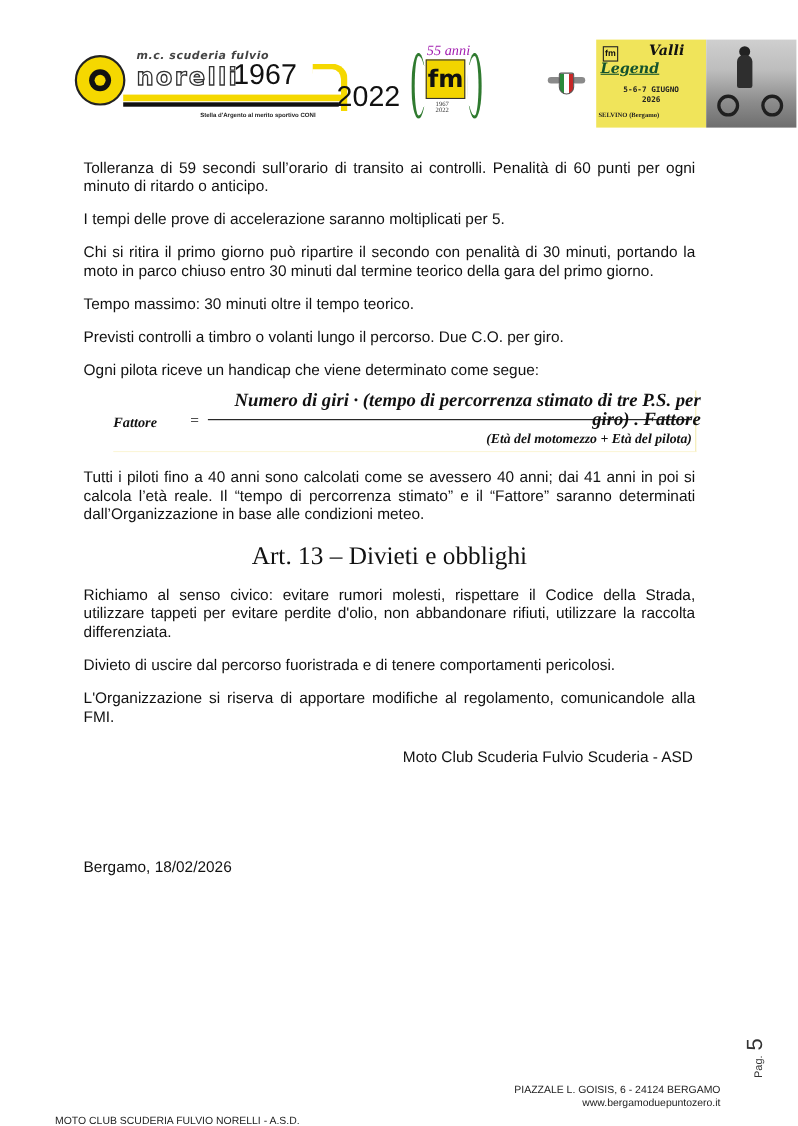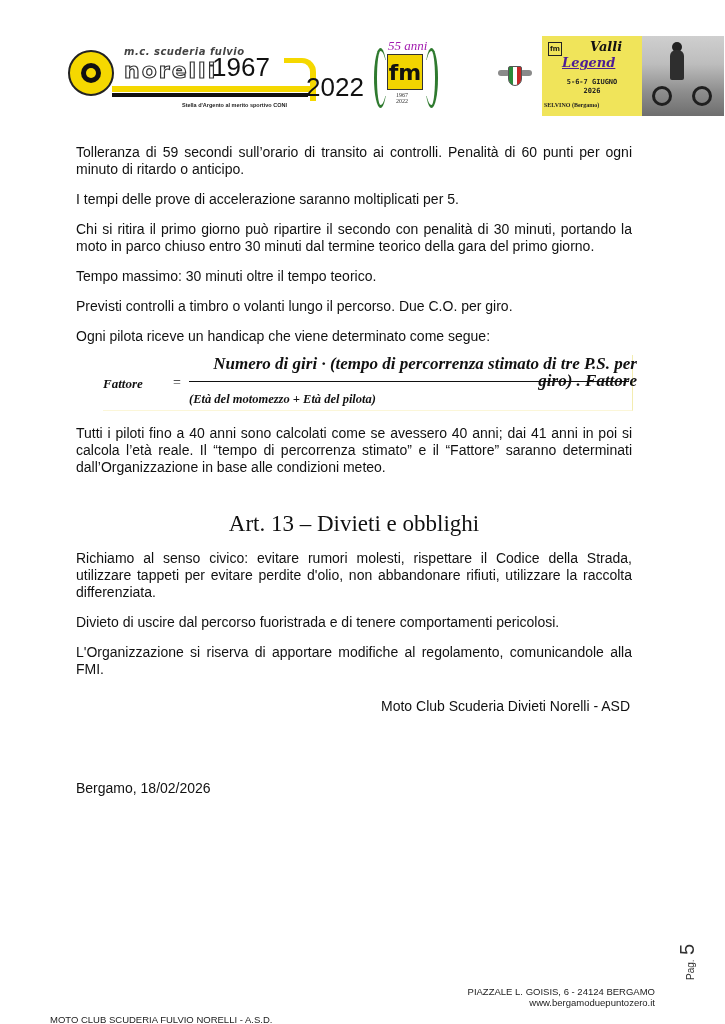--- a/index.html
+++ b/index.html
@@ -47,22 +47,22 @@
   .fmi-emblem .wing.r { right: -4px; }
   .fmi-emblem .shield { position: absolute; left: 6px; top: 2px; width: 14px; height: 20px;
              background: linear-gradient(90deg, #2a8a3a 0 33%, #fff 33% 66%, #c62828 66%);
              border-radius: 2px 2px 7px 7px; border: 1px solid #555; box-sizing: border-box; }
 
   .valli-poster { position: absolute; left: 480px; top: 0; width: 100px; height: 80px; background: #f0e45a; }
   .valli-fm { position: absolute; left: 6px; top: 6px; width: 12px; height: 12px; border: 1px solid #222;
              font-size: 8px; font-weight: bold; line-height: 12px; text-align: center; }
   .valli-title { position: absolute; left: 21px; top: 3px; font-family: "DejaVu Serif", serif; font-style: italic;
              font-weight: bold; font-size: 13px; line-height: 15px; color: #111; padding-left: 27px; }
-  .valli-sub { position: absolute; left: 20px; top: 19px; font-family: "DejaVu Serif", serif; font-style: italic;
-             font-weight: bold; font-size: 13px; color: #4c1d95; text-decoration: underline; }
+  .valli-sub { position: absolute; left: 4px; top: 19px; font-family: "DejaVu Serif", serif; font-style: italic;
+             font-weight: bold; font-size: 13px; color: #14532d; text-decoration: underline; }
   .valli-dates { position: absolute; left: 4px; top: 42px; width: 92px; text-align: center;
              font-family: "DejaVu Sans Mono", monospace; font-weight: bold; font-size: 7px; line-height: 9px; color: #222; }
   .valli-place { position: absolute; left: 2px; top: 66px; font-family: "Liberation Serif", serif;
              font-weight: bold; font-size: 6px; color: #222; }
   .valli-photo { position: absolute; left: 580px; top: 0; width: 82px; height: 80px;
              background: linear-gradient(180deg, #cfcfcf 0%, #bdbdbd 35%, #8d8d8d 70%, #6e6e6e 100%); }
   .rider { position: absolute; left: 28px; top: 14px; width: 14px; height: 30px; background: #2e2e2e; border-radius: 6px 6px 2px 2px; }
   .rider-head { position: absolute; left: 30px; top: 6px; width: 10px; height: 10px; background: #222; border-radius: 50%; }
   .wheel { position: absolute; top: 50px; width: 20px; height: 20px; border: 3px solid #1f1f1f; border-radius: 50%; box-sizing: border-box; }
   .wheel.f { left: 50px; }
@@ -75,25 +75,25 @@
 
   .formula { position: relative; margin: 2px 0 14px 27px; width: 530px; height: 56px; }
   .formula-bg { position: absolute; left: 0; top: 0; right: 0; bottom: 0;
              border-right: 1px solid #f3ecb0; border-bottom: 1px solid #fbf6d8; }
   .formula-lhs { position: absolute; left: 0; top: 20px; font-family: "Liberation Serif", serif;
              font-weight: bold; font-style: italic; font-size: 13px; }
   .formula-eq { position: absolute; left: 70px; top: 19px; font-family: "Liberation Serif", serif; font-size: 14px; }
   .formula-num { position: absolute; left: 104px; top: 0; width: 430px; text-align: right;
              font-family: "Liberation Serif", serif; font-style: italic; font-weight: bold; font-size: 17px; }
   .formula-bar { position: absolute; left: 86px; top: 26px; width: 440px; height: 1px; background: #111; }
-  .formula-den { position: absolute; left: 86px; top: 36px; width: 440px; text-align: left;
+  .formula-den { position: absolute; left: 86px; top: 36px; width: 440px; text-align: right;
              font-family: "Liberation Serif", serif; font-style: italic; font-weight: bold; font-size: 12.5px; }
 
   .article-title { text-align: center; font-family: "Liberation Serif", serif; font-size: 23px;
-             line-height: 28px; margin: 34px 0 12px 0; font-weight: normal; }
+             line-height: 28px; margin: 16px 0 12px 0; font-weight: normal; }
 
   .signature { text-align: right; margin: 20px 2px 0 0; }
   .place-date { position: absolute; left: 76px; top: 780px; font-size: 14px; }
 
   
   .page-number { position: absolute; left: 676px; top: 932px; transform-origin: left top; transform: rotate(-90deg) translate(-48px, 0);
              white-space: nowrap; color: #333; }
   .page-number .pg-label { font-size: 10px; }
   .page-number .pg-num { font-size: 20px; }
 
@@ -172,21 +172,21 @@
   </div>
 
   <p>Tutti i piloti fino a 40 anni sono calcolati come se avessero 40 anni; dai 41 anni in poi si calcola l’età reale. Il “tempo di percorrenza stimato” e il “Fattore” saranno determinati dall’Organizzazione in base alle condizioni meteo.</p>
 
   <h2 class="article-title">Art. 13 – Divieti e obblighi</h2>
 
   <p>Richiamo al senso civico: evitare rumori molesti, rispettare il Codice della Strada, utilizzare tappeti per evitare perdite d'olio, non abbandonare rifiuti, utilizzare la raccolta differenziata.</p>
   <p>Divieto di uscire dal percorso fuoristrada e di tenere comportamenti pericolosi.</p>
   <p>L'Organizzazione si riserva di apportare modifiche al regolamento, comunicandole alla FMI.</p>
 
-  <div class="signature">Moto Club Scuderia Divieti Norelli - ASD</div>
+  <div class="signature">Moto Club Scuderia Fulvio Scuderia - ASD</div>
 </div>
 
 <div class="place-date">Bergamo, 18/02/2026</div>
 
 <div class="page-number">
   <span class="pg-label">Pag.</span>
   <span class="pg-num">5</span>
 </div>
 
 <div class="footer-left">

